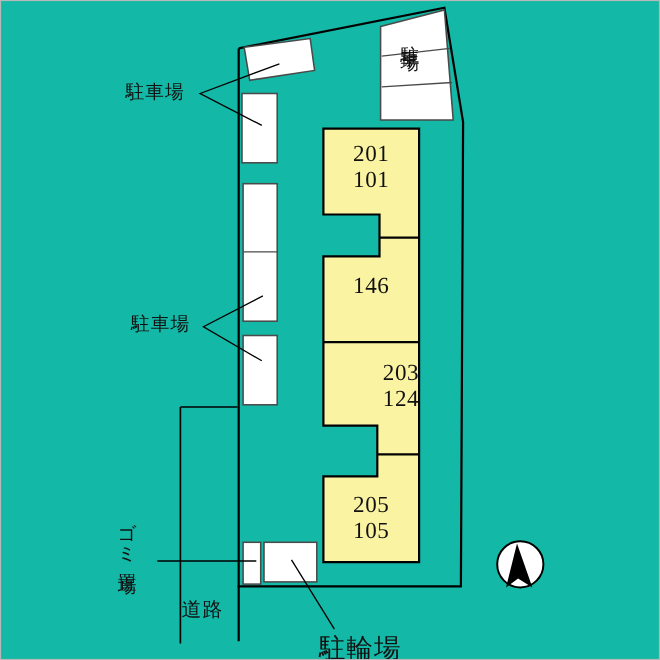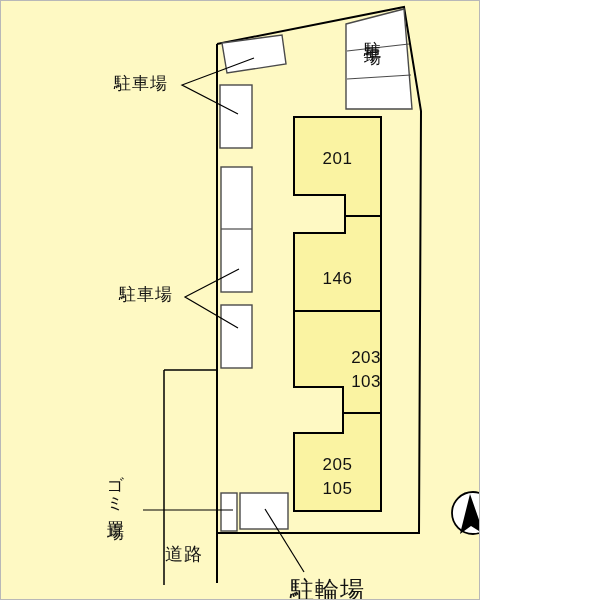--- a/index.html
+++ b/index.html
@@ -1,35 +1,34 @@
 <!DOCTYPE html>
 <html><head>
 <meta charset="utf-8">
 <style>
   html,body{margin:0;padding:0;background:#fff;}
   .canvas{
-    position:relative;width:480px;height:600px;background:#fef9c3;
-    font-family:Liberation Sans, sans-serif;
+    position:relative;width:600px;height:600px;background:#14b8a6;
+    font-family:Liberation Serif, serif;
     overflow:hidden;box-sizing:border-box;border:1px solid #b8b8b8;
   }
   svg{position:absolute;left:0;top:0;}
   .lbl{
     position:absolute;color:#111;font-size:17px;font-weight:500;
     letter-spacing:1px;white-space:nowrap;line-height:1.1;
   }
   .vlbl{
     position:absolute;color:#111;font-size:17px;font-weight:500;
     writing-mode:vertical-rl;text-orientation:upright;
     letter-spacing:4px;line-height:1;white-space:nowrap;
   }
   .unit{
     position:absolute;left:293px;width:87px;text-align:center;
-    color:#111;font-size:17px;line-height:24px;font-weight:500;
+    color:#111;font-size:21px;line-height:24px;font-weight:500;
     letter-spacing:0.5px;
-    margin-top:20px;
   }
 </style>
 </head>
 <body>
 
 <div class="canvas">
 
   <svg width="600" height="600" viewBox="0 0 600 600">
 
     <path d="M216,43 L403,6 L420,110 L418,532 L215,532" fill="none" stroke="#000" stroke-width="2"></path>
@@ -70,26 +69,27 @@
 
   <div class="lbl" style="left:113px;top:74px;">駐車場</div>
   <div class="lbl" style="left:118px;top:285px;">駐車場</div>
   <div class="vlbl" style="left:363px;top:26px;">駐車場</div>
   <div class="vlbl" style="left:106px;top:462px;letter-spacing:3px;">ゴミ置場</div>
   <div class="lbl" style="left:164px;top:544px;font-size:18px;text-align:center;">道路</div>
   <div class="lbl" style="left:289px;top:576px;font-size:24px;">駐輪場</div>
 
   <div class="unit" style="top:126px;">
     <div>201</div>
+    <div>101</div>
   </div>
   <div class="unit" style="top:246px;">
     <div>146</div>
   </div>
   <div class="unit" style="top:325px;text-align:right;">
     <div>203</div>
-    <div>103</div>
+    <div>124</div>
   </div>
-  <div class="unit" style="top:432px;text-align:center;">
+  <div class="unit" style="top:445px;text-align:center;">
     <div>205</div>
     <div>105</div>
   </div>
 
 </div>
 
 </body></html>

